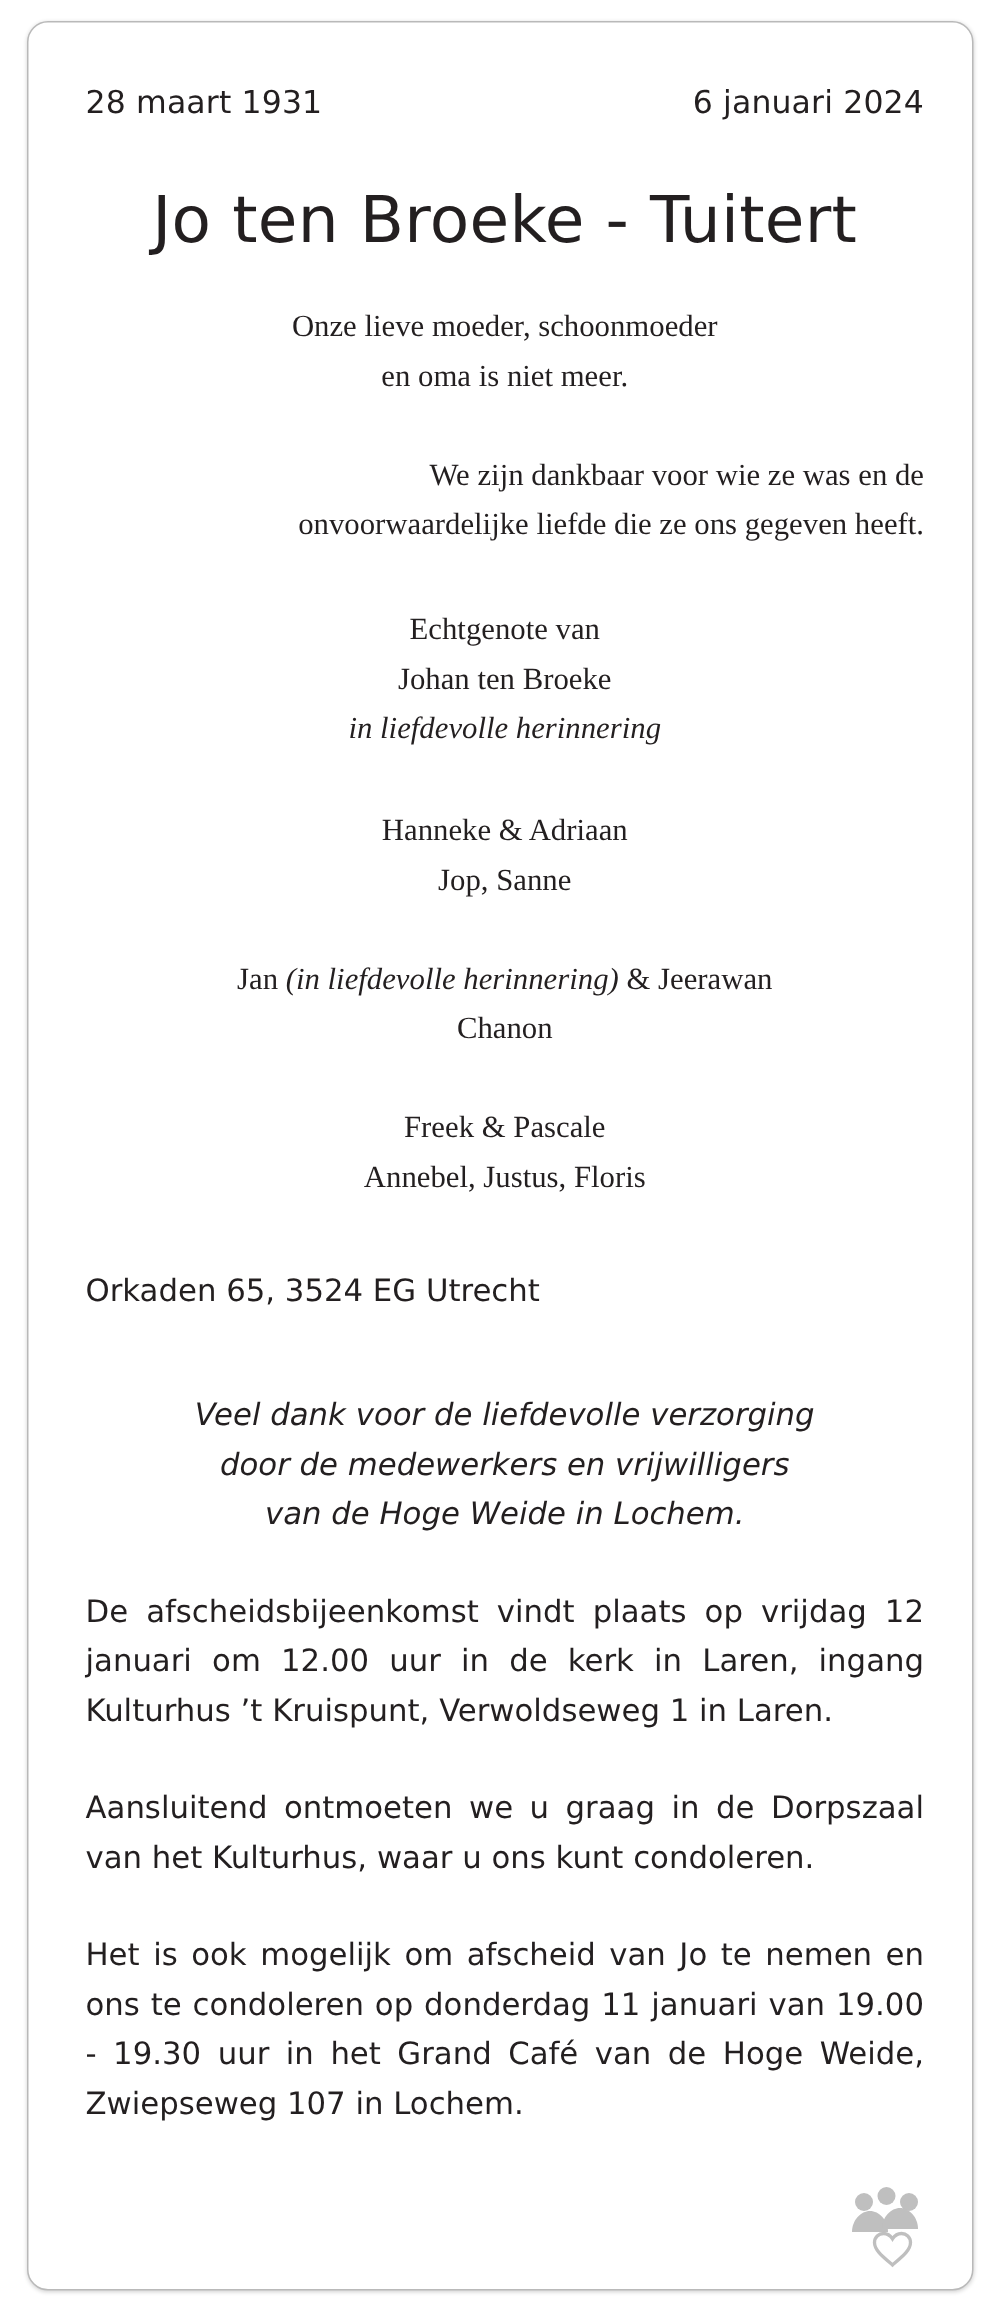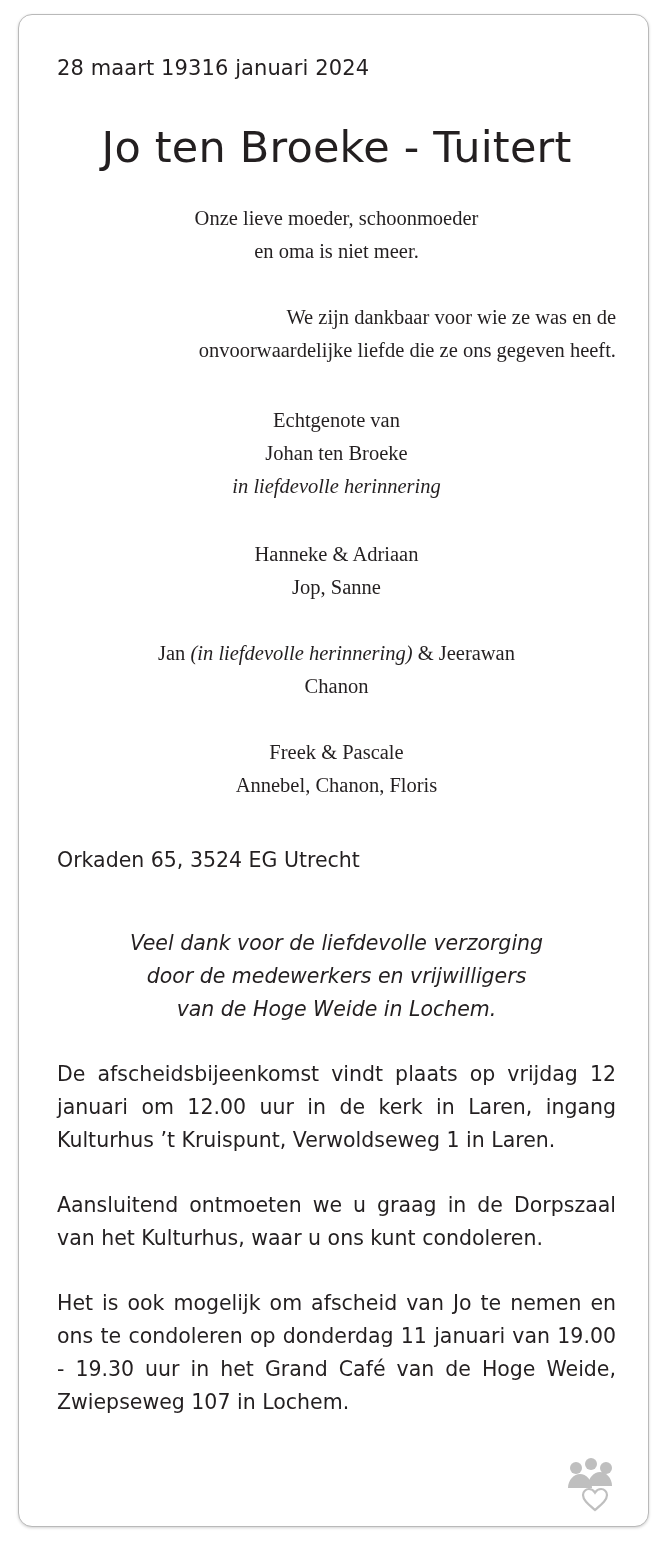--- a/index.html
+++ b/index.html
@@ -29,20 +29,21 @@
   }
   .inner {
     position: absolute;
     left: 38px;
     top: 40px;
     width: 559px;
   }
 
   .dates {
     display: flex;
+    justify-content: space-between;
     font-size: 21px;
     line-height: 26px;
     letter-spacing: 0.1px;
   }
 
   .name {
     text-align: center;
     font-size: 43px;
     line-height: 52px;
     font-weight: 400;
@@ -134,21 +135,21 @@
         <div>Jop, Sanne</div>
       </div>
       <div class="fam-gap"></div>
       <div class="fam-group">
         <div><span>Jan </span><span class="italic">(in liefdevolle herinnering)</span><span> &amp; Jeerawan</span></div>
         <div>Chanon</div>
       </div>
       <div class="fam-gap"></div>
       <div class="fam-group">
         <div>Freek &amp; Pascale</div>
-        <div>Annebel, Chanon, Floris</div>
+        <div>Annebel, Justus, Floris</div>
       </div>
     </div>
 
     <div class="addr">
       <div>Orkaden 65, 3524 EG  Utrecht</div>
     </div>
 
     <div class="care">
       <div>Veel dank voor de liefdevolle verzorging</div>
       <div>door de medewerkers en vrijwilligers</div>

